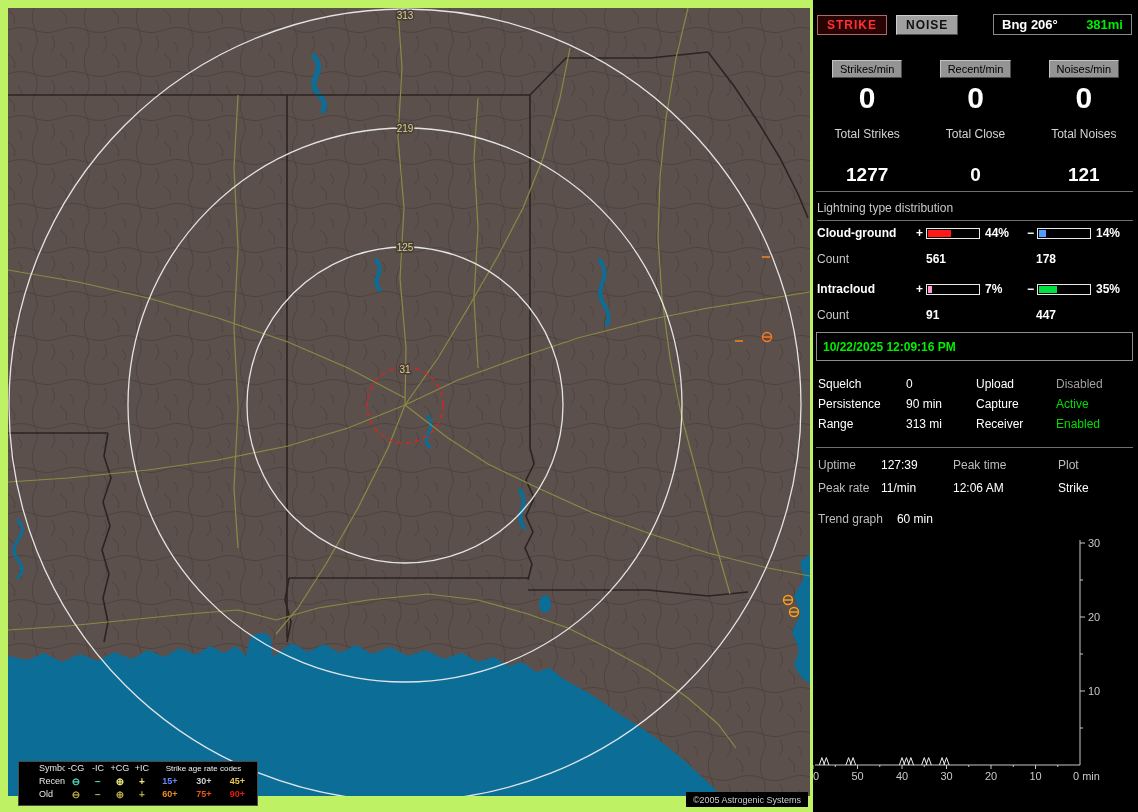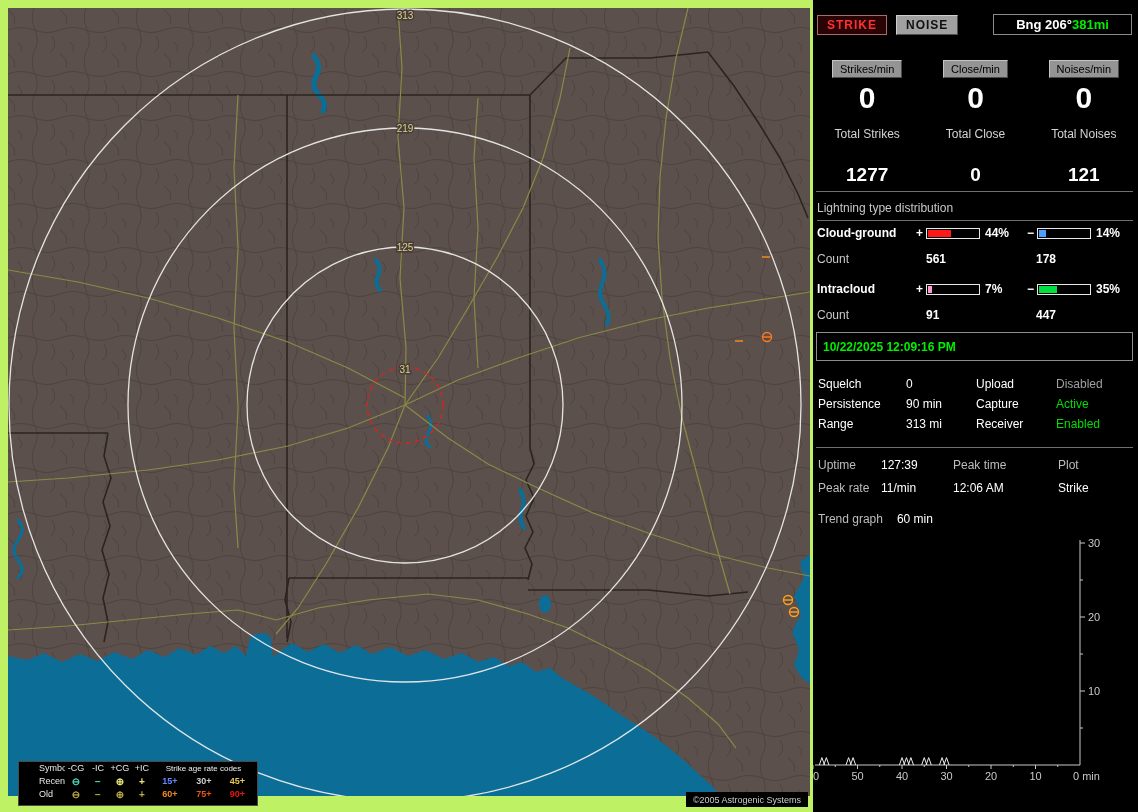--- a/index.html
+++ b/index.html
@@ -21,21 +21,21 @@
   .copyright{position:absolute;left:686px;top:792px;width:122px;height:15px;background:#000;color:#cfcfcf;
     font-size:9px;display:flex;align-items:center;justify-content:center}
 
   
   .panel{position:absolute;left:813px;top:0;width:325px;height:812px;background:#000;color:#fff;font-size:12px}
   .topbar{position:absolute;left:4px;top:14px;right:6px;height:21px;display:flex;align-items:center;gap:9px}
   .btn-strike{background:#2a0404;color:#ff3030;border:1px solid #a96a6a;font-weight:bold;font-size:12px;
     padding:2px 9px;letter-spacing:1px;font-family:inherit;cursor:pointer;line-height:14px}
   .btn-noise{background:#a0a0a0;color:#101010;border:1px solid #cfcfcf;border-right-color:#4f4f4f;border-bottom-color:#4f4f4f;
     font-weight:bold;font-size:12px;padding:2px 9px;letter-spacing:1px;font-family:inherit;cursor:pointer;line-height:14px}
-  .bng-box{margin-left:auto;background:#000;border:1px solid #8a8a8a;display:flex;justify-content:center;
+  .bng-box{margin-left:auto;background:#000;border:1px solid #8a8a8a;display:flex;justify-content:space-between;
     align-items:center;width:139px;padding:2px 8px;font-weight:bold;font-size:13px}
 
   .rates{position:absolute;top:60px;left:0;right:0;display:flex}
   .rate-col{flex:1;display:flex;flex-direction:column;align-items:center}
   .rate-chip{background:#949494;color:#000;font-size:11px;padding:1px 7px;line-height:14px;
     border:1px solid #c4c4c4;border-right-color:#4a4a4a;border-bottom-color:#4a4a4a}
   .rate-zero{font-size:30px;font-weight:bold;line-height:33px;margin-top:3px}
   .total-label{color:#d4d4d4;margin-top:13px;font-size:12px}
   .total-value{font-weight:bold;margin-top:23px;font-size:19px}
 
@@ -201,21 +201,21 @@
     </div>
 
     <div class="rates">
       <div class="rate-col">
         <div class="rate-chip">Strikes/min</div>
         <div class="rate-zero">0</div>
         <div class="total-label">Total Strikes</div>
         <div class="total-value">1277</div>
       </div>
       <div class="rate-col">
-        <div class="rate-chip">Close/min</div>
+        <div class="rate-chip">Recent/min</div>
         <div class="rate-zero">0</div>
         <div class="total-label">Total Close</div>
         <div class="total-value">0</div>
       </div>
       <div class="rate-col">
         <div class="rate-chip">Noises/min</div>
         <div class="rate-zero">0</div>
         <div class="total-label">Total Noises</div>
         <div class="total-value">121</div>
       </div>

